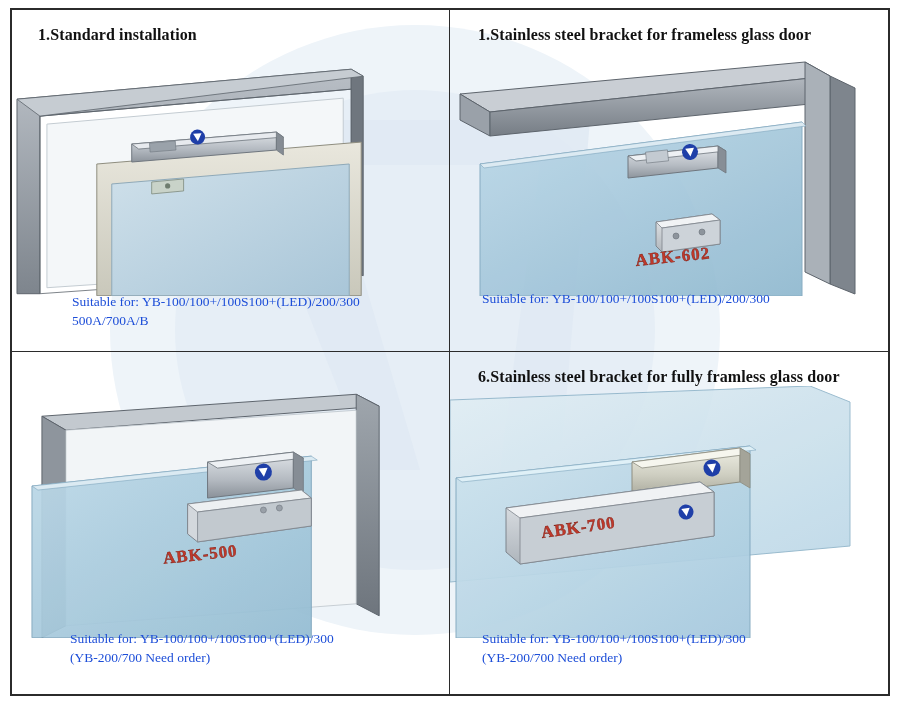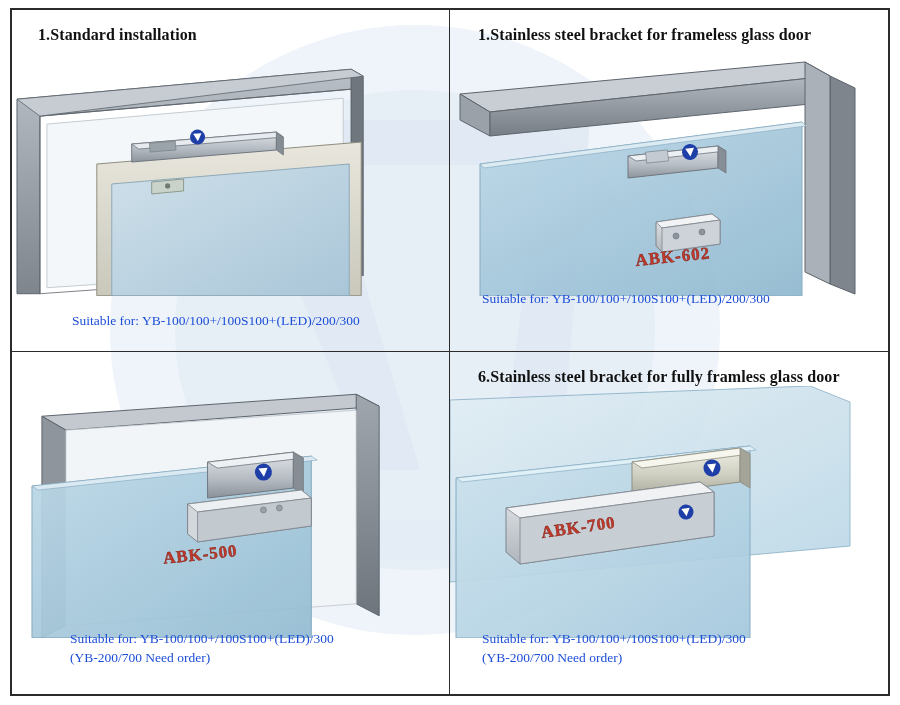--- a/index.html
+++ b/index.html
@@ -191,20 +191,21 @@
         </g>
 
         <g>
           <polygon points="140,138 172,135 172,147 140,150" fill="#c9d3c9" stroke="#7e8a7e" stroke-width="0.8"></polygon>
           <circle cx="156" cy="142" r="2.6" fill="#6f7d6f"></circle>
         </g>
       </svg>
 
       <div class="caption">
         <span class="line">Suitable for: YB-100/100+/100S100+(LED)/200/300</span>
+        <span class="line">500A/700A/B</span>
       </div>
     </div>
 
     <div class="cell c2">
       <div class="cell-title">1.Stainless steel bracket for frameless glass door</div>
 
       <svg class="illus" viewBox="0 0 438 252" xmlns="http://www.w3.org/2000/svg">
         <defs>
           <linearGradient id="p2frame" x1="0" y1="0" x2="0" y2="1">
             <stop offset="0%" stop-color="#b3b9c0"></stop>

